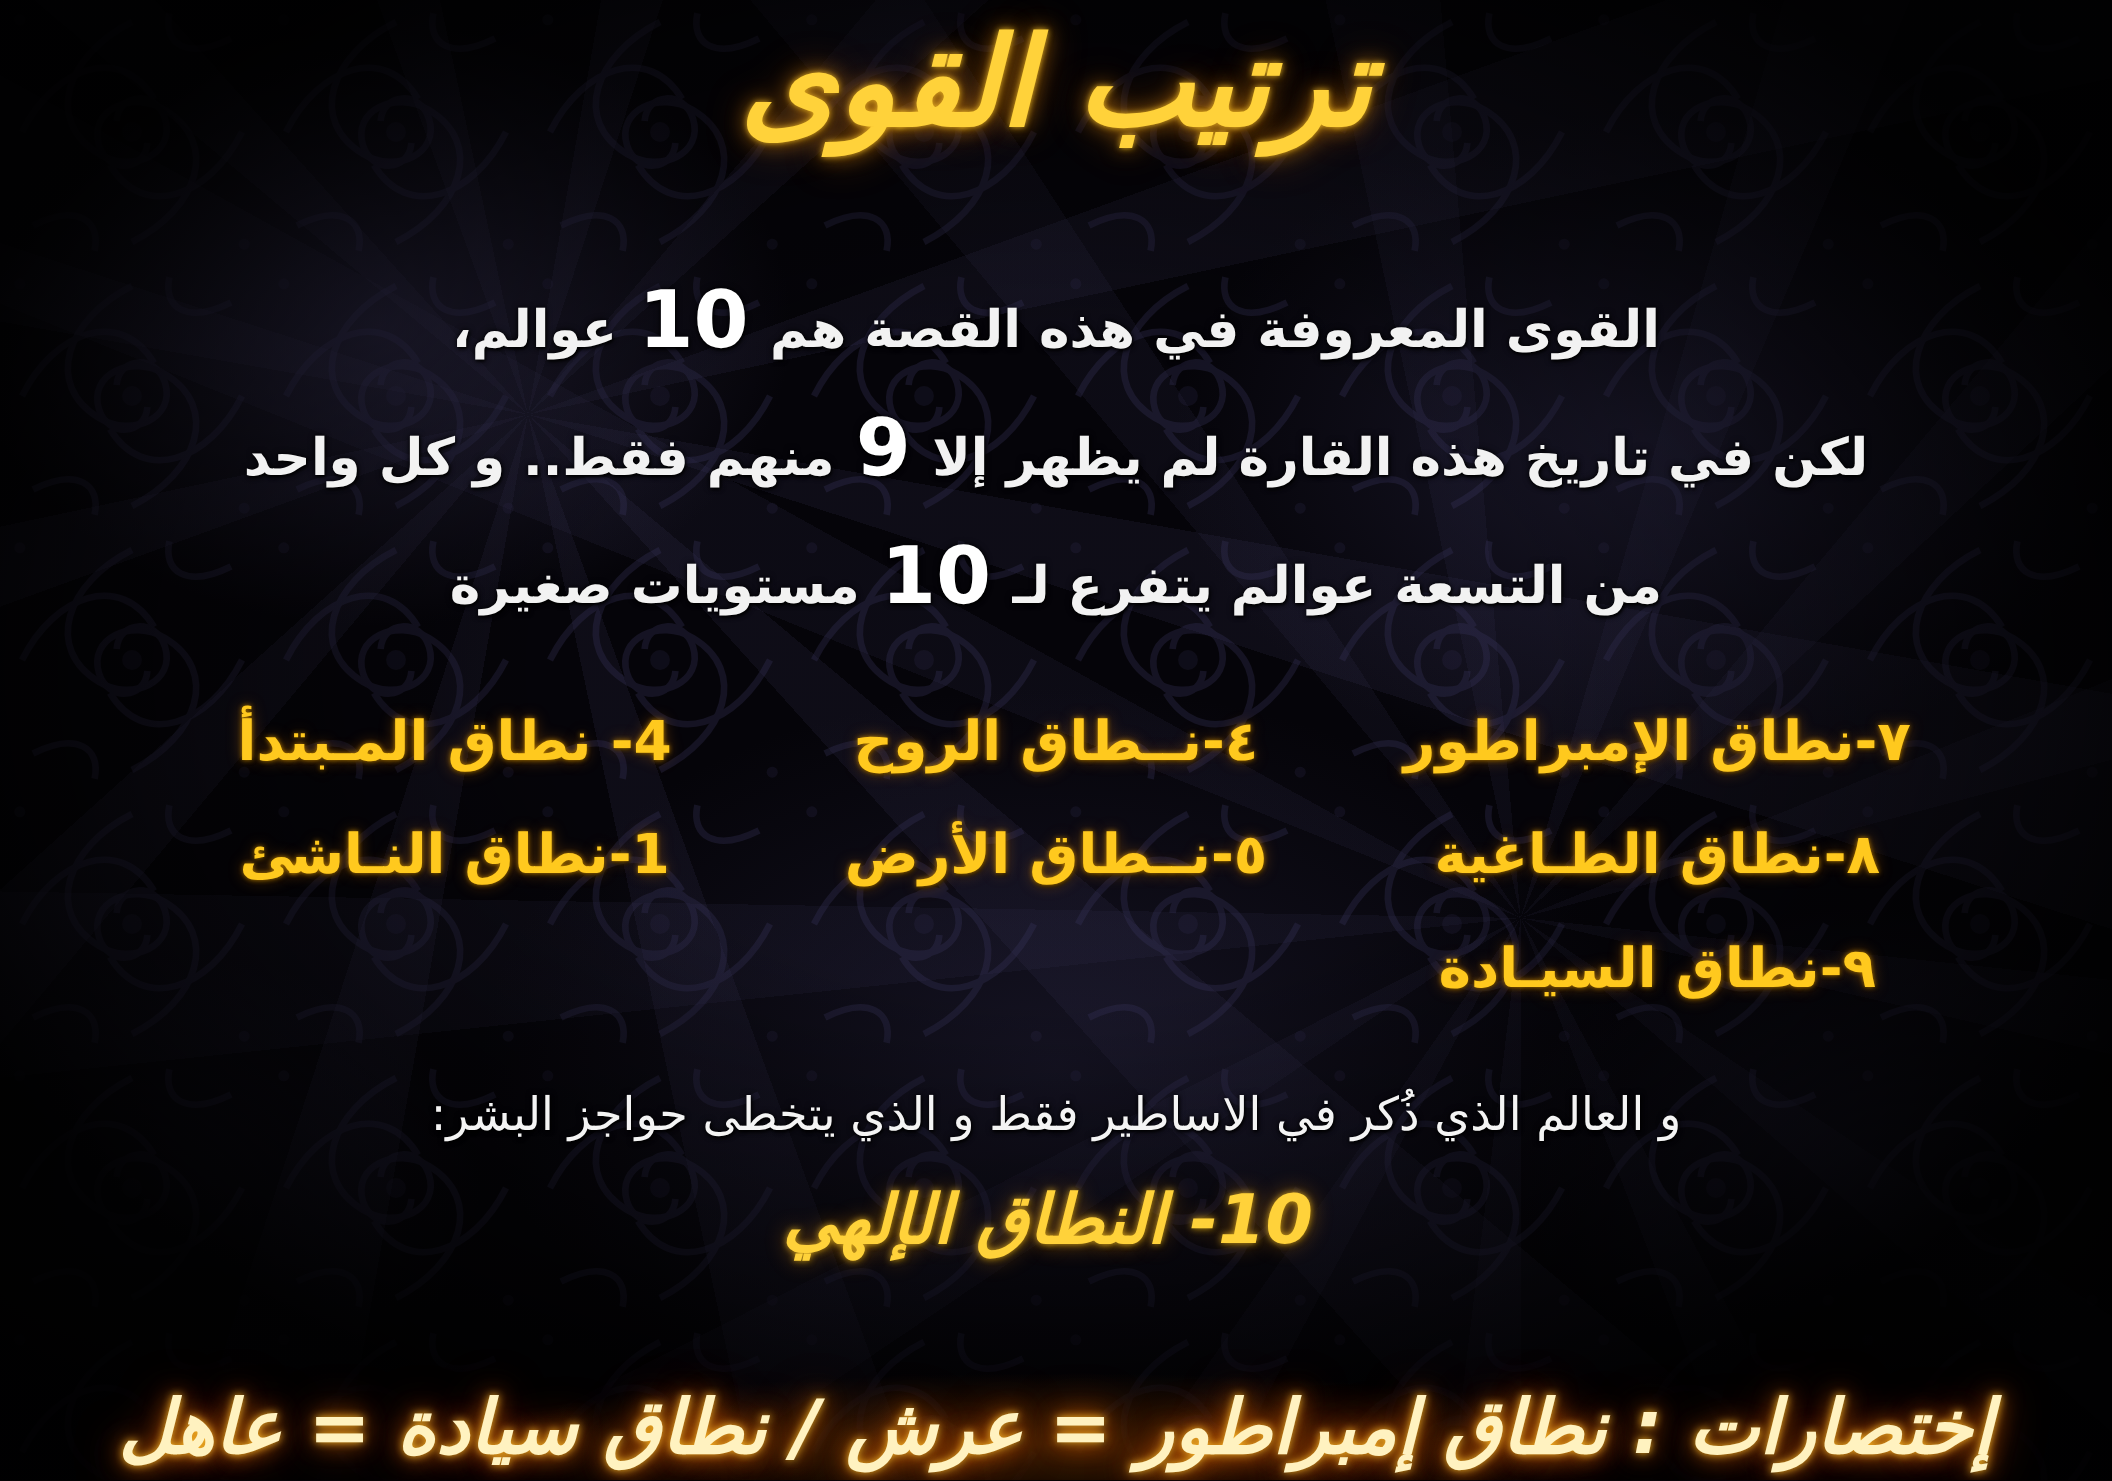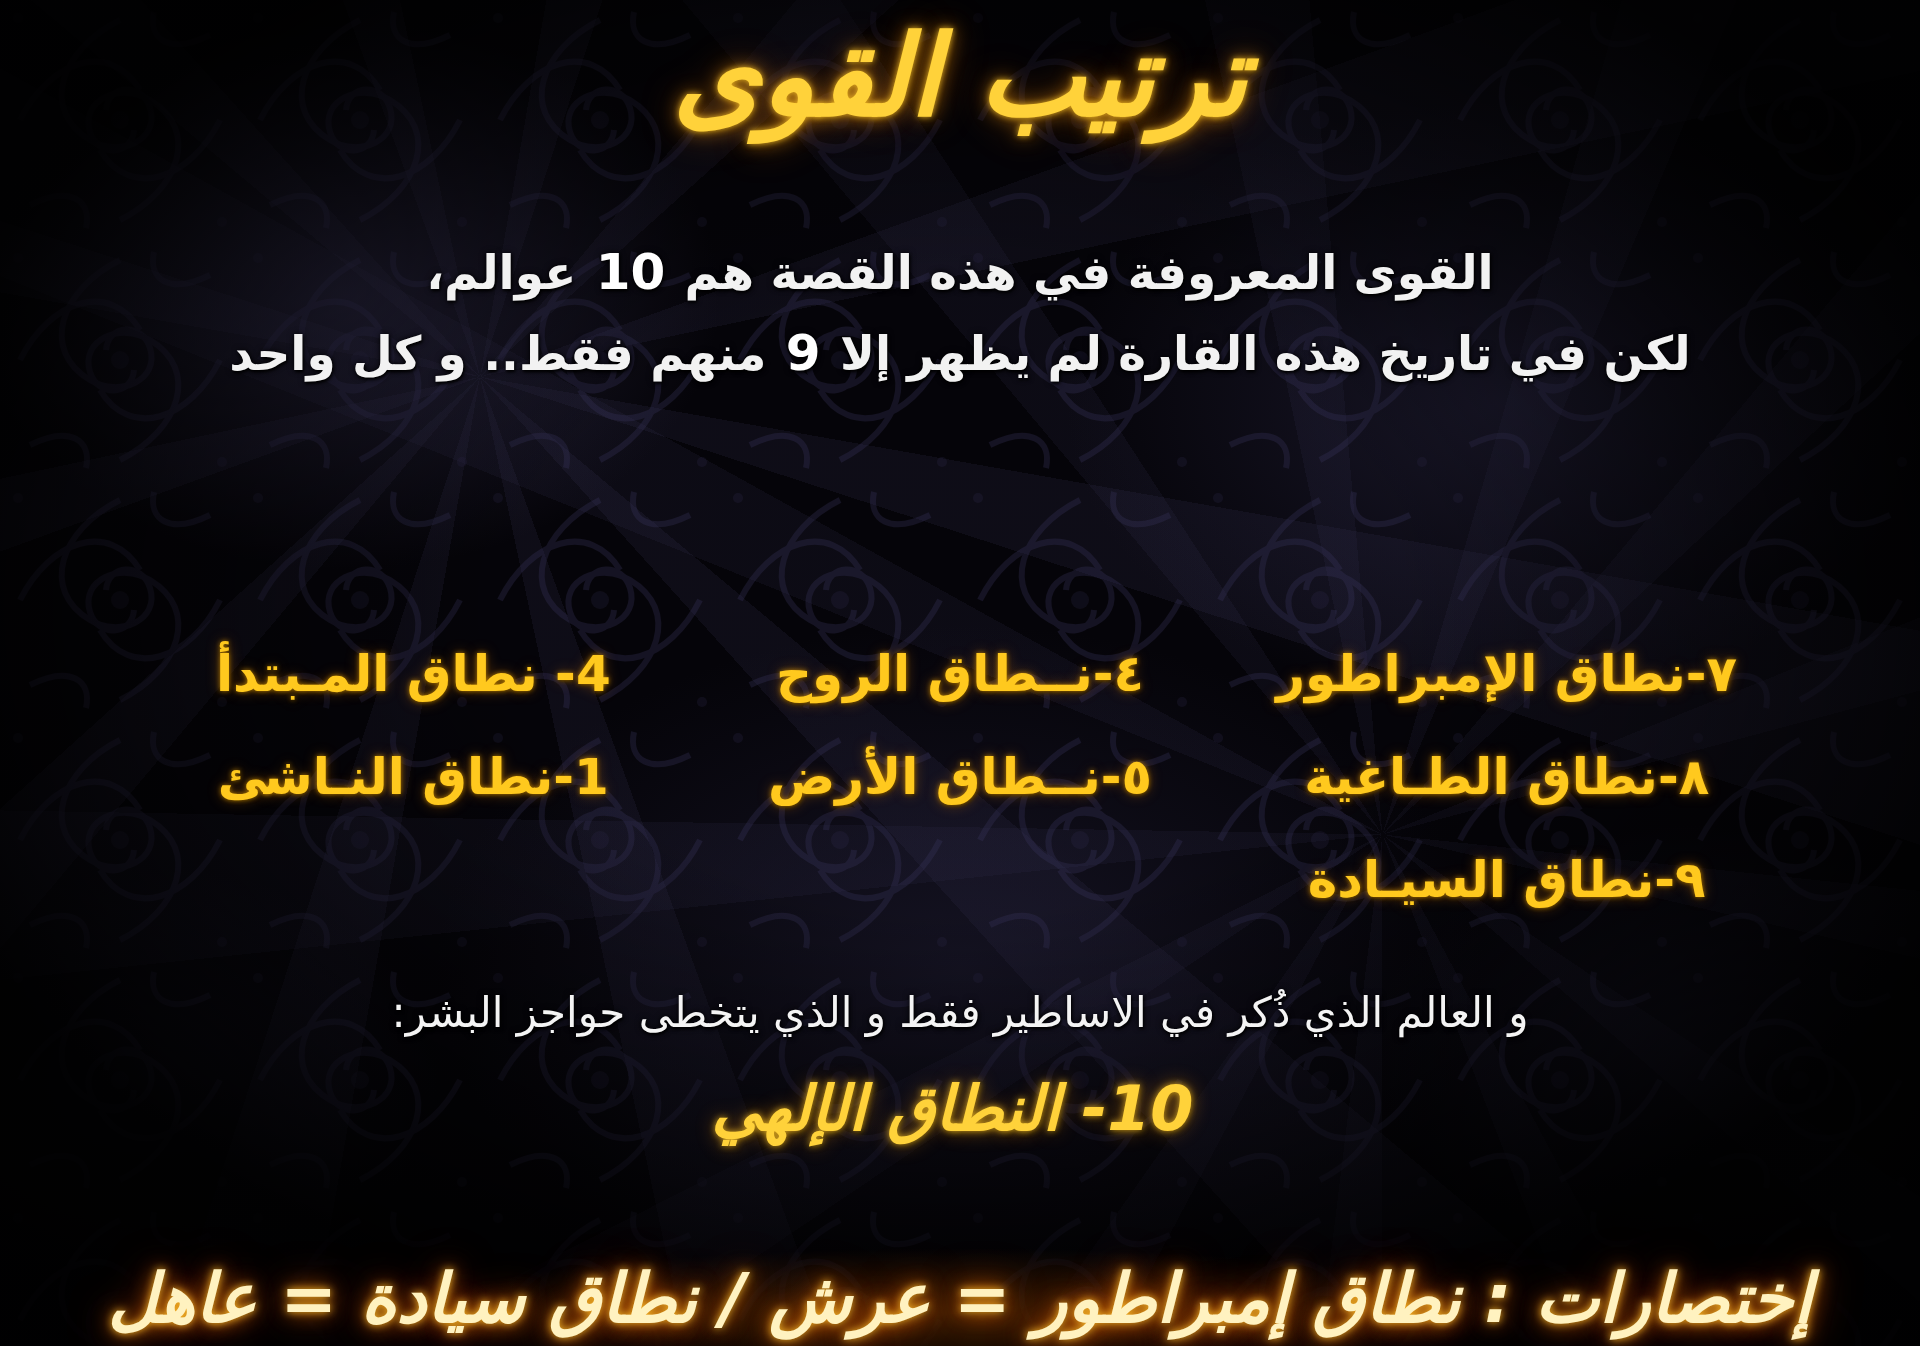--- a/index.html
+++ b/index.html
@@ -82,21 +82,21 @@
     right: 150px;
     text-align: center;
     color: #f2f2f2;
     font-size: 47px;
     line-height: 1.62;
     font-weight: 600;
     text-shadow: 0 0 6px rgba(0,0,0,0.95), 1px 2px 3px rgba(0,0,0,0.9);
   }
   .intro .line { display: block; white-space: nowrap; }
   .intro b.num {
-    font-size: 50px;
+    font-size: 72px;
     font-weight: bold;
     color: #ffffff;
     padding: 0 3px;
   }
 
   
   .realms {
     position: absolute;
     top: 622px;
     left: 145px;
@@ -208,20 +208,21 @@
   <div id="vignette"></div>
   <div class="footer-glow"></div>
 
   <div class="content">
 
     <div class="title">ترتيب القوى</div>
 
     <div class="intro">
       <span class="line">القوى المعروفة في هذه القصة هم <b class="num">10</b> عوالم،</span>
       <span class="line">لكن في تاريخ هذه القارة لم يظهر إلا <b class="num">9</b> منهم فقط.. و كل واحد</span>
+      <span class="line">من التسعة عوالم يتفرع لـ <b class="num">10</b> مستويات صغيرة</span>
     </div>
 
     <div class="realms">
 
       <div class="realm col-left">٧-نطاق الإمبراطور</div>
       <div class="realm col-middle">٤-نــطاق الروح</div>
       <div class="realm col-right">4- نطاق المـبتدأ</div>
 
       <div class="realm col-left">٨-نطاق الطـاغية</div>
       <div class="realm col-middle">٥-نــطاق الأرض</div>

